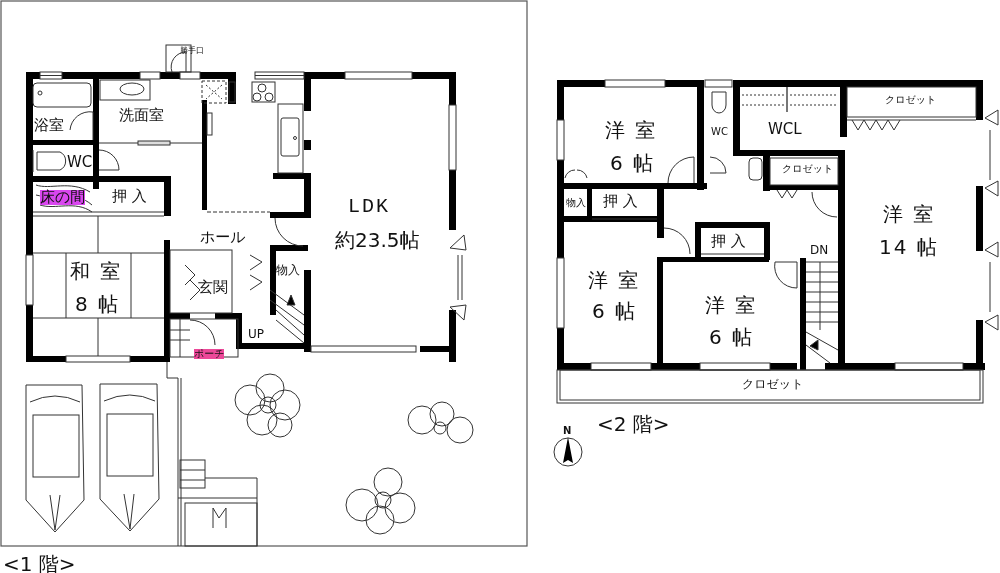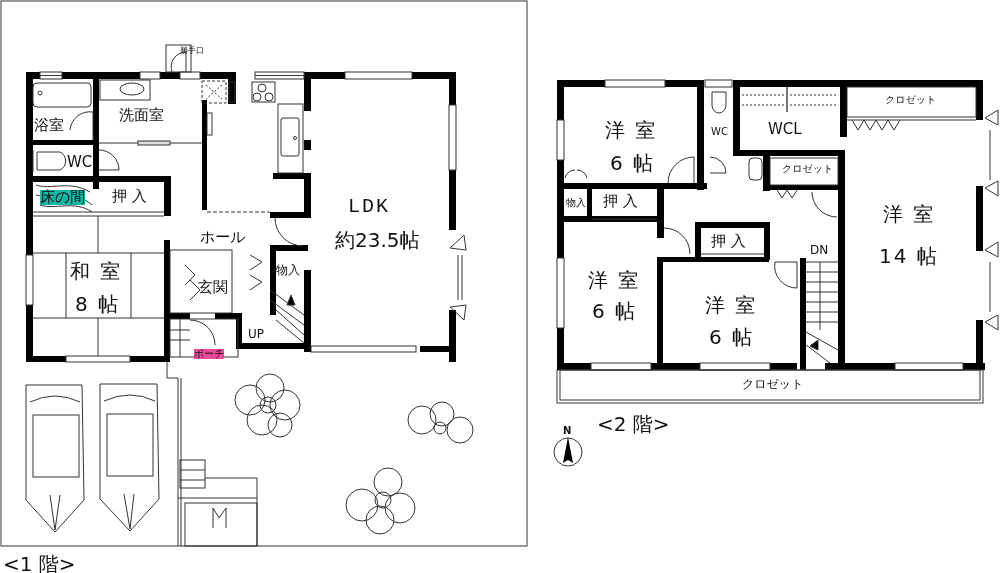--- a/index.html
+++ b/index.html
@@ -306,21 +306,21 @@
 
     <circle cx="568" cy="452" r="14"></circle>
   </g>
   <polygon points="568,437 563,463 568,460 573,463" fill="#000"></polygon>
 </svg>
 
 <div class="lbl xxs" style="left:168px;top:47px;padding-left:12px;">勝手口</div>
 <div class="lbl mid" style="left:34px;top:118px;">浴室</div>
 <div class="lbl mid" style="left:119px;top:108px;">洗面室</div>
 <div class="lbl mid" style="left:67px;top:155px;">WC</div>
-<div class="lbl mid" style="left:40px;top:190px;background:#14b8a6;">床の間</div>
+<div class="lbl mid" style="left:40px;top:190px;background:#d946ef;">床の間</div>
 <div class="lbl mid" style="left:112px;top:189px;">押 入</div>
 <div class="lbl big" style="left:70px;top:249px;">和 室</div>
 <div class="lbl big" style="left:75px;top:282px;">8 帖</div>
 <div class="lbl mid" style="left:200px;top:230px;">ホール</div>
 <div class="lbl mid" style="left:198px;top:280px;">玄関</div>
 <div class="lbl sm" style="left:276px;top:264px;">物入</div>
 <div class="lbl sm" style="left:248px;top:328px;">UP</div>
 <div class="lbl xs" style="left:194px;top:349px;background:#ec4899;">ポーチ</div>
 <div class="lbl big" style="left:348px;top:185px;font-family:Liberation Mono, monospace;">LDK</div>
 <div class="lbl big" style="left:335px;top:218px;letter-spacing:0;">約23.5帖</div>
@@ -333,18 +333,18 @@
 <div class="lbl xs" style="left:885px;top:95px;">クロゼット</div>
 <div class="lbl xs" style="left:782px;top:164px;">クロゼット</div>
 <div class="lbl xs" style="left:566px;top:198px;">物入</div>
 <div class="lbl mid" style="left:603px;top:194px;">押 入</div>
 <div class="lbl mid" style="left:711px;top:234px;">押 入</div>
 <div class="lbl big" style="left:588px;top:258px;">洋 室</div>
 <div class="lbl big" style="left:592px;top:289px;">6 帖</div>
 <div class="lbl big" style="left:705px;top:283px;">洋 室</div>
 <div class="lbl big" style="left:709px;top:315px;">6 帖</div>
 <div class="lbl big" style="left:883px;top:192px;">洋 室</div>
-<div class="lbl big" style="left:879px;top:234px;">14 帖</div>
+<div class="lbl big" style="left:879px;top:225px;">14 帖</div>
 <div class="lbl sm" style="left:810px;top:244px;">DN</div>
 <div class="lbl sm" style="left:742px;top:378px;">クロゼット</div>
 <div class="floor-label" style="left:597px;top:411px;">&lt;2 階&gt;</div>
 
 <div class="lbl xs" style="left:563px;top:426px;font-weight:bold;">N</div>
 
 </body></html>

